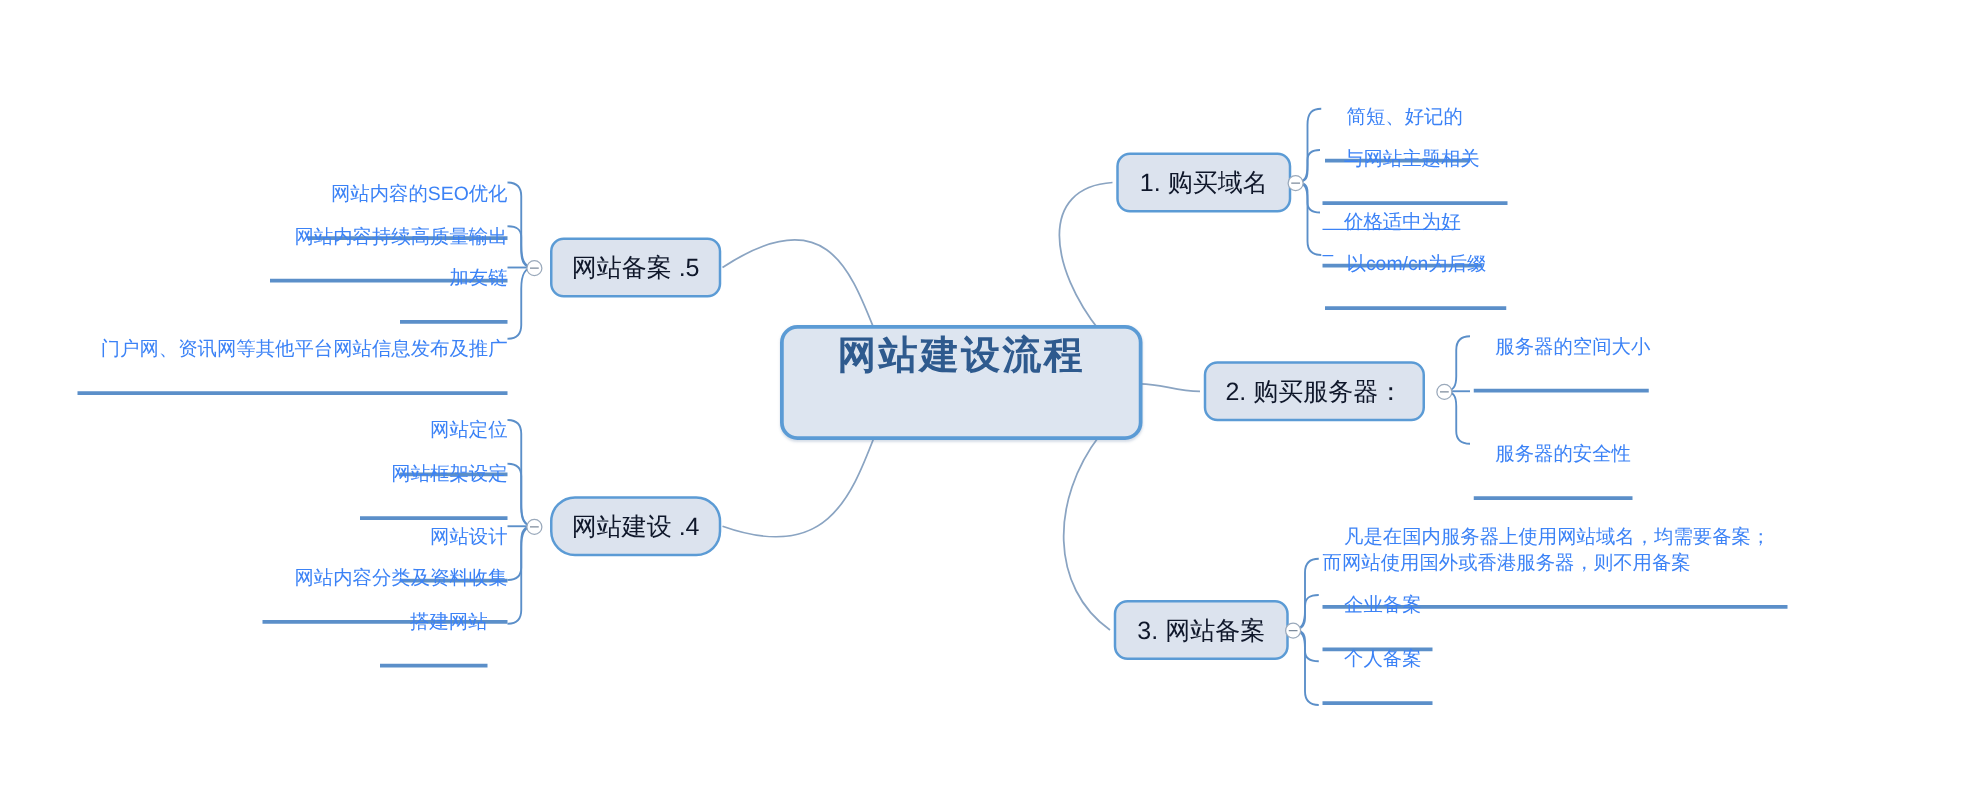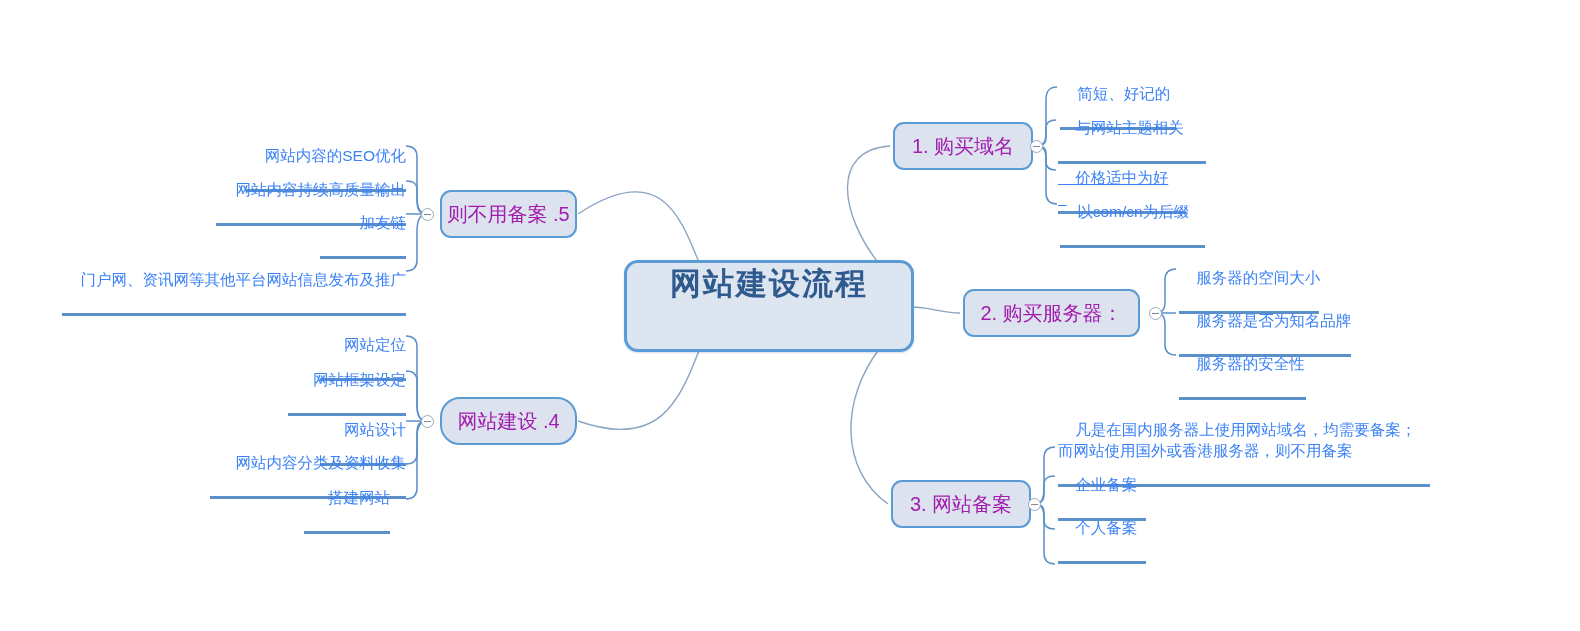--- a/index.html
+++ b/index.html
@@ -46,21 +46,21 @@
   
   .branch-node {
     position: absolute;
     box-sizing: border-box;
     background: #dce3ee;
     border: 2px solid #5b9bd5;
     border-radius: 11px;
     display: flex;
     align-items: center;
     justify-content: center;
-    color: #a21caf;
+    color: #0f172a;
     font-size: 20px;
     white-space: nowrap;
     padding: 0 12px;
   }
 
   
   .leaf {
     position: absolute;
     box-sizing: border-box;
     border-bottom: 3px solid #5b8fc9;
@@ -164,23 +164,20 @@
   </div>
 
   <div class="branch-node" style="left:963px; top:289px; width:177px; height:48px;">
     <span>2. 购买服务器：</span>
   </div>
   <div class="toggle" style="left:1149px; top:307px;"></div>
 
   <div class="leaf align-left" style="left:1179px; top:246px; width:140px;">
     <span>服务器的空间大小</span>
   </div>
-  <div class="leaf align-left" style="left:1179px; top:289px; width:172px;">
-    <span>服务器是否为知名品牌</span>
-  </div>
   <div class="leaf align-left" style="left:1179px; top:332px; width:127px;">
     <span>服务器的安全性</span>
   </div>
 
   <div class="branch-node" style="left:891px; top:480px; width:140px; height:48px;">
     <span>3. 网站备案</span>
   </div>
   <div class="toggle" style="left:1028px; top:498px;"></div>
 
   <div class="leaf align-left" style="left:1058px; top:398px; width:372px;">
@@ -209,21 +206,21 @@
     <span>网站设计</span>
   </div>
   <div class="leaf align-right" style="left:210px; top:431px; width:196px;">
     <span>网站内容分类及资料收集</span>
   </div>
   <div class="leaf align-right" style="left:304px; top:466px; width:86px;">
     <span>搭建网站</span>
   </div>
 
   <div class="branch-node" style="left:440px; top:190px; width:137px; height:48px;">
-    <span>则不用备案 .5</span>
+    <span>网站备案 .5</span>
   </div>
   <div class="toggle" style="left:421px; top:208px;"></div>
 
   <div class="leaf align-right" style="left:246px; top:124px; width:160px;">
     <span>网站内容的SEO优化</span>
   </div>
   <div class="leaf align-right" style="left:216px; top:158px; width:190px;">
     <span>网站内容持续高质量输出</span>
   </div>
   <div class="leaf align-right" style="left:320px; top:191px; width:86px;">

